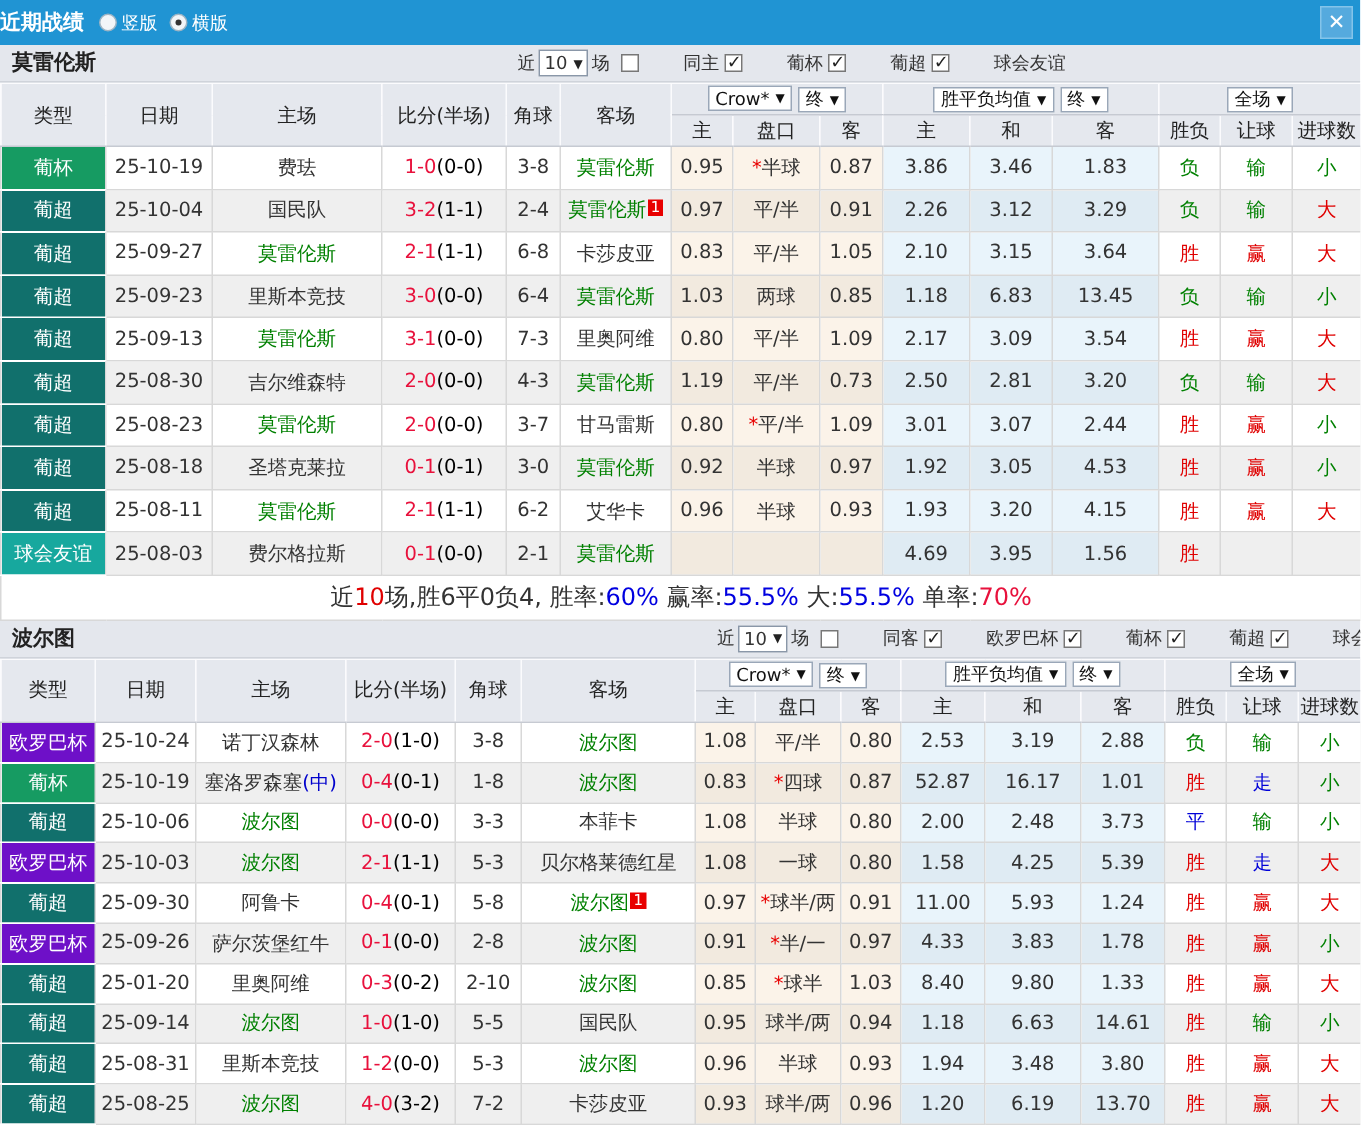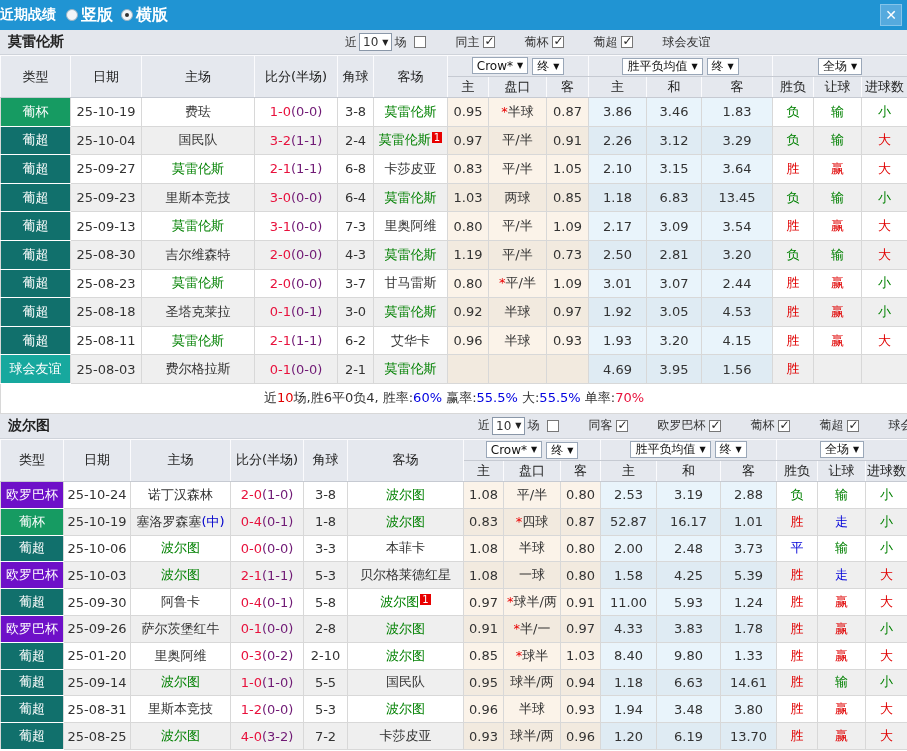--- a/index.html
+++ b/index.html
@@ -3,21 +3,21 @@
 <meta charset="utf-8">
 <style>
   * { margin:0; padding:0; box-sizing:border-box; }
   html,body { background:#fff; }
   body { font-family:"DejaVu Sans","Liberation Sans",sans-serif; width:907px; }
   .page { width:907px; height:751px; overflow:hidden; position:relative; background:#fff; }
 
   
   .topbar { height:30px; background:#2094d3; position:relative; display:flex; align-items:center; justify-content:flex-start; }
   .topbar .title { color:#fff; font-weight:bold; font-size:14px; margin-right:10px; }
-  .radio-wrap { display:inline-flex; align-items:center; color:#fff; font-size:16px; margin-right:8px; cursor:pointer;font-weight:bold; }
+  .radio-wrap { display:inline-flex; align-items:center; color:#fff; font-size:12px; margin-right:8px; cursor:pointer; }
   .radio { width:12px; height:12px; border-radius:50%; background:#f2f5f8; border:1px solid #9db4c4; display:inline-block; margin-right:3px; position:relative; }
   .radio.sel::after { content:""; position:absolute; left:3px; top:3px; width:4px; height:4px; border-radius:50%; background:#333; }
   .close-btn { position:absolute; right:5px; top:4px; width:22px; height:22px; background:#55aade; border:1px solid #84c4ea; color:#fff; font-size:14px; font-weight:bold; text-align:center; line-height:20px; cursor:pointer; }
 
   
   .filterbar { height:25px; background:#e4e7ed; position:relative; border-bottom:1px solid #cfd3da; }
   .teamname { position:absolute; left:8px; top:3px; font-size:14px; font-weight:bold; color:#222; }
   .controls { position:absolute; top:3px; font-size:12px; color:#333; white-space:nowrap; display:flex; align-items:center; }
   .controls > * { margin-right:2px; }
   .mini-select { display:inline-flex; align-items:center; background:#fff; border:1px solid #8a97a8; height:18px; padding:0 3px; font-size:12px; }
@@ -37,27 +37,27 @@
   tbody tr.stripe td { background:#efefef; }
   td.c-type { color:#fff; font-size:13px; border-bottom:1px solid #fff !important; }
   tbody tr.stripe td.c-type { background:inherit; }
   td.c-odds { background:#fbf3e9 !important; }
   tbody tr.stripe td.c-odds { background:#f2eadf !important; }
   td.c-avg { background:#e9f4fb !important; }
   tbody tr.stripe td.c-avg { background:#dfebf3 !important; }
   .team { color:#008000; }
   .sfx { color:#0000cc; }
   .ft { color:#e8113c; }
-  .ht { color:#701a75; }
+  .ht { color:#000000; }
   .res-r { color:#e00000; }
   .res-g { color:#008000; }
   .res-b { color:#0000d8; }
   .badge { background:#e80000; color:#fff; font-size:10px; line-height:12px; padding:0 2px; margin-left:1px; vertical-align:3px; }
   .star { color:#e80000; }
-  tr.summary td { background:#fff !important; height:30px; font-size:13px; color:#333; }
+  tr.summary td { background:#fff !important; height:30px; font-size:16px; color:#333; }
 </style>
 </head>
 <body>
 
 <div class="page">
   <div class="topbar">
     <span class="title">近期战绩</span>
     <span class="radio-wrap">
       <span class="radio"></span>
       <span>竖版</span>

